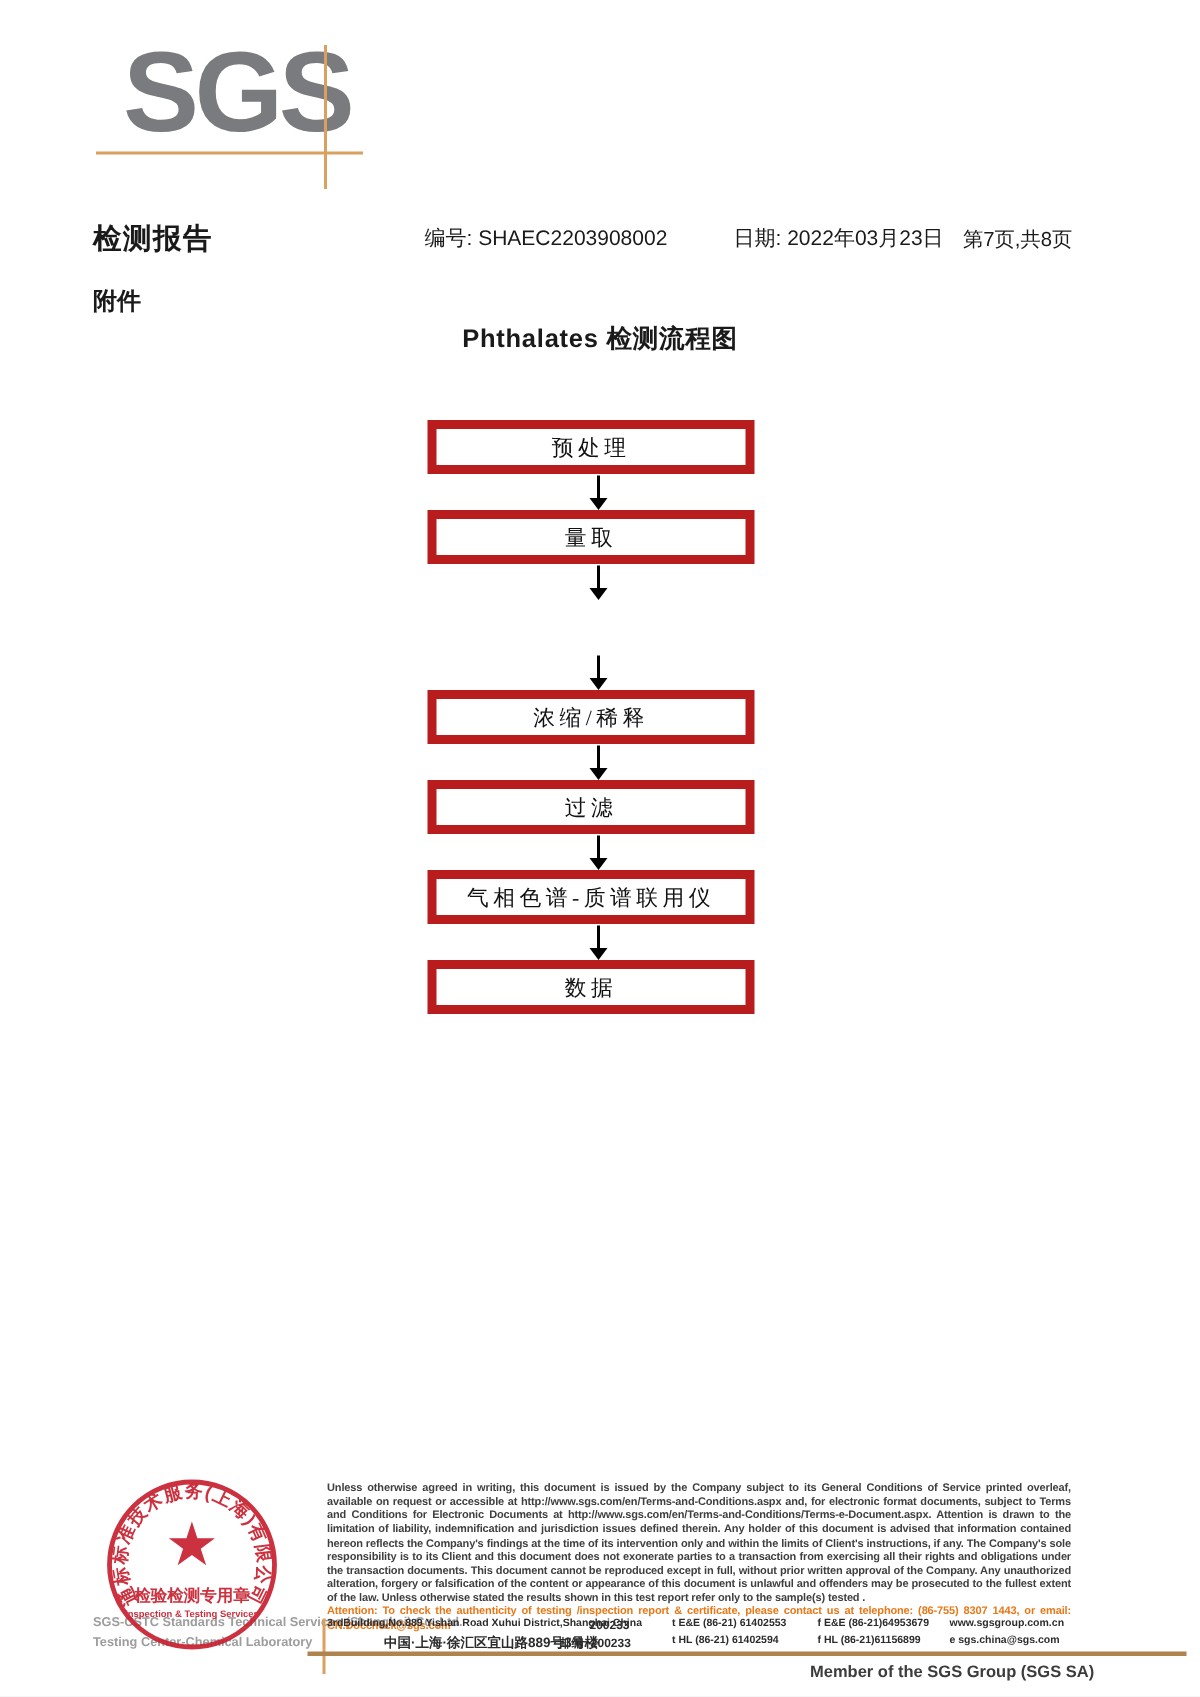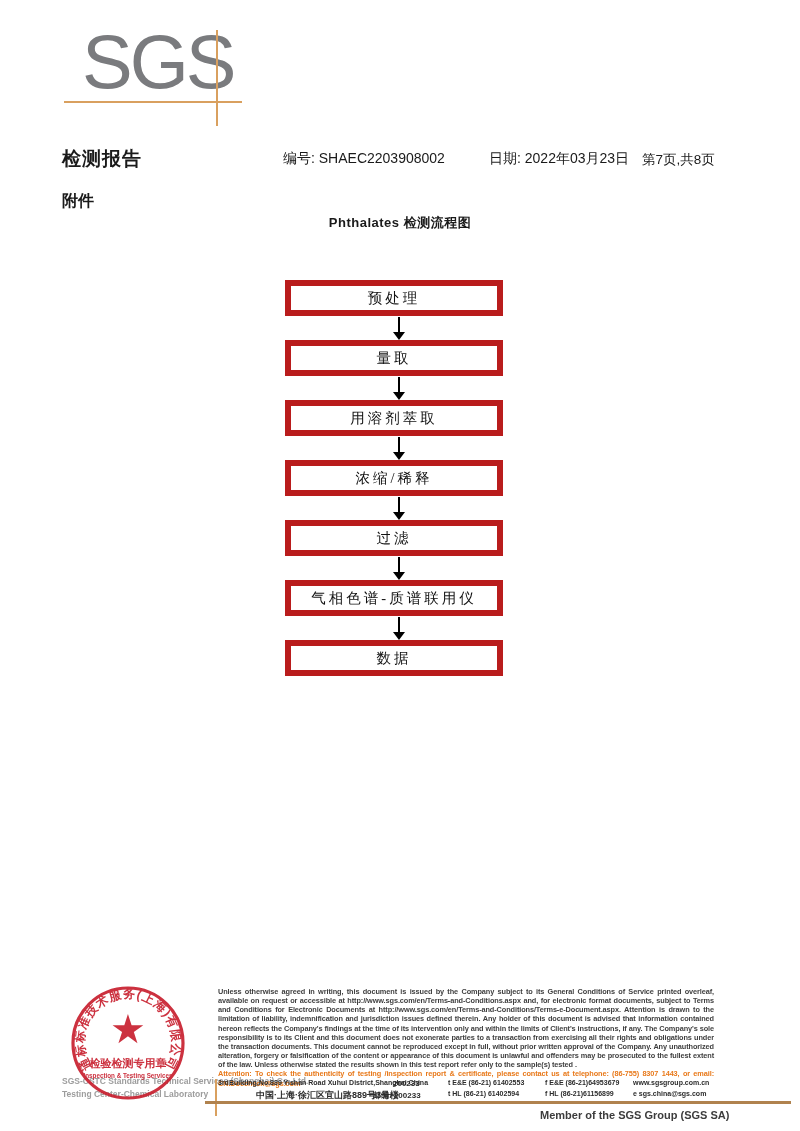--- a/index.html
+++ b/index.html
@@ -5,36 +5,36 @@
   * { margin:0; padding:0; box-sizing:border-box; }
   body { background:#e8e8e8; font-family:"Liberation Sans", sans-serif; }
   .page {
     position:relative; width:800px; height:1131px; margin:0 auto;
     background:#ffffff; overflow:hidden; color:#1a1a1a;
   }
 
   
   .logo-text {
     position:absolute; left:82px; top:22px;
-    font-family:"Liberation Sans", sans-serif; font-weight:normal;
+    font-family:"Liberation Sans", sans-serif; font-weight:bold;
     font-size:76px; line-height:80px; letter-spacing:-3px; color:#7a7b7e;
   }
   .logo-hline { position:absolute; left:64px; top:101px; width:178px; height:2px; background:#d9a05f; }
   .logo-vline { position:absolute; left:216px; top:30px; width:2px; height:96px; background:#d9a05f; }
 
   
   .report-title { position:absolute; left:62px; top:146px; font-size:19px; font-weight:bold; letter-spacing:1px; }
   .report-no    { position:absolute; left:283px; top:150px; font-size:14px; }
   .report-date  { position:absolute; left:489px; top:150px; font-size:14px; }
   .report-page  { position:absolute; left:642px; top:151px; font-size:13.5px; }
   .attachment   { position:absolute; left:62px; top:191px; font-size:16px; font-weight:bold; }
 
   
   .flow-title { position:absolute; left:0; top:214px; width:800px; text-align:center;
-                font-size:13px; font-weight:bold; letter-spacing:0.5px; }
+                font-size:17px; font-weight:bold; letter-spacing:0.5px; }
   .flow-box {
     position:absolute; left:285px; width:218px; height:36px;
     border:6px solid #b91c1c; background:#fff;
     display:flex; align-items:center; justify-content:center;
     font-family:"Liberation Serif", serif; font-size:14.5px; letter-spacing:3px; color:#111;
   }
   .flow-arrow { position:absolute; left:393px; width:12px; }
   .flow-arrow .stem { margin:0 auto; width:2px; height:15px; background:#000; }
   .flow-arrow .head { margin:0 auto; width:0; height:0;
     border-left:6px solid transparent; border-right:6px solid transparent; border-top:8px solid #000; }
@@ -87,21 +87,20 @@
   <div class="flow-box" style="top:280px">预处理</div>
   <div class="flow-arrow" style="top:317px">
       <div class="stem"></div>
       <div class="head"></div>
     </div>
   <div class="flow-box" style="top:340px">量取</div>
   <div class="flow-arrow" style="top:377px">
       <div class="stem"></div>
       <div class="head"></div>
     </div>
-  <div class="flow-box" style="top:400px">用溶剂萃取</div>
   <div class="flow-arrow" style="top:437px">
       <div class="stem"></div>
       <div class="head"></div>
     </div>
   <div class="flow-box" style="top:460px">浓缩/稀释</div>
   <div class="flow-arrow" style="top:497px">
       <div class="stem"></div>
       <div class="head"></div>
     </div>
   <div class="flow-box" style="top:520px">过滤</div>

